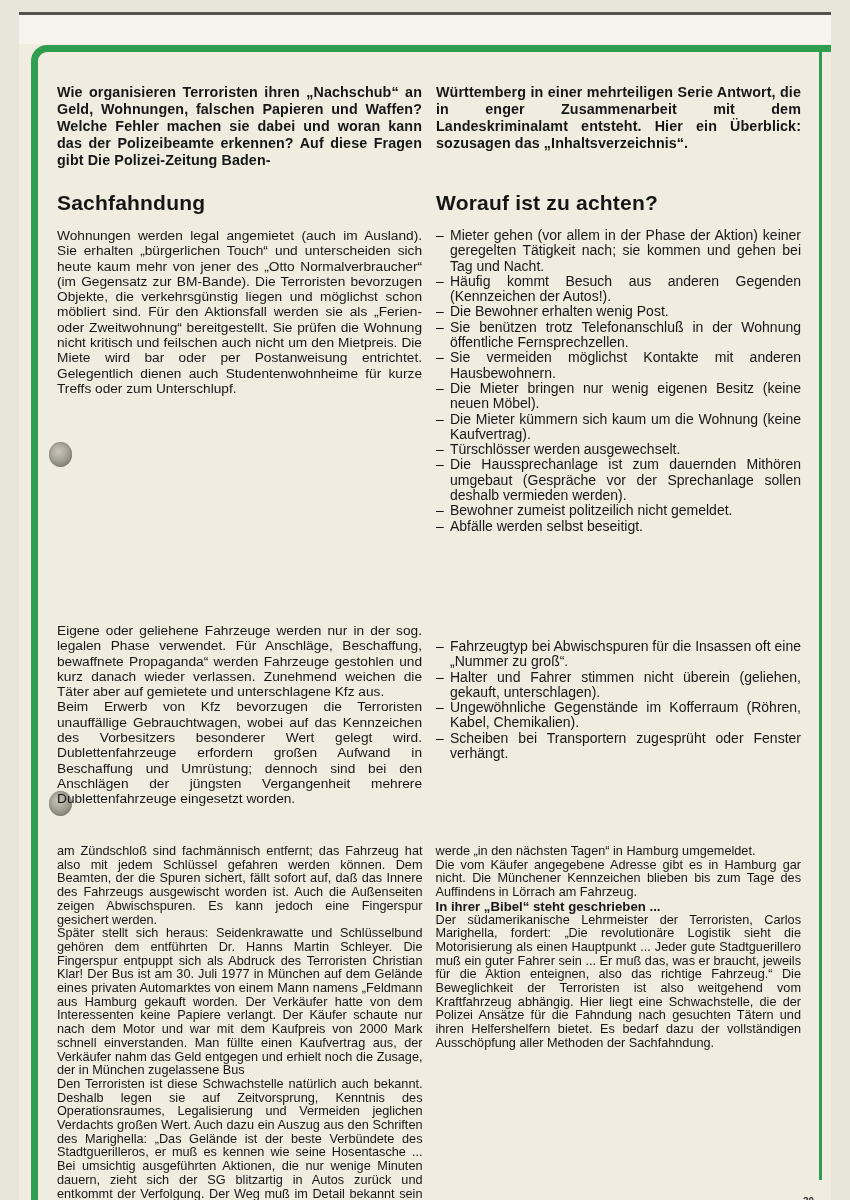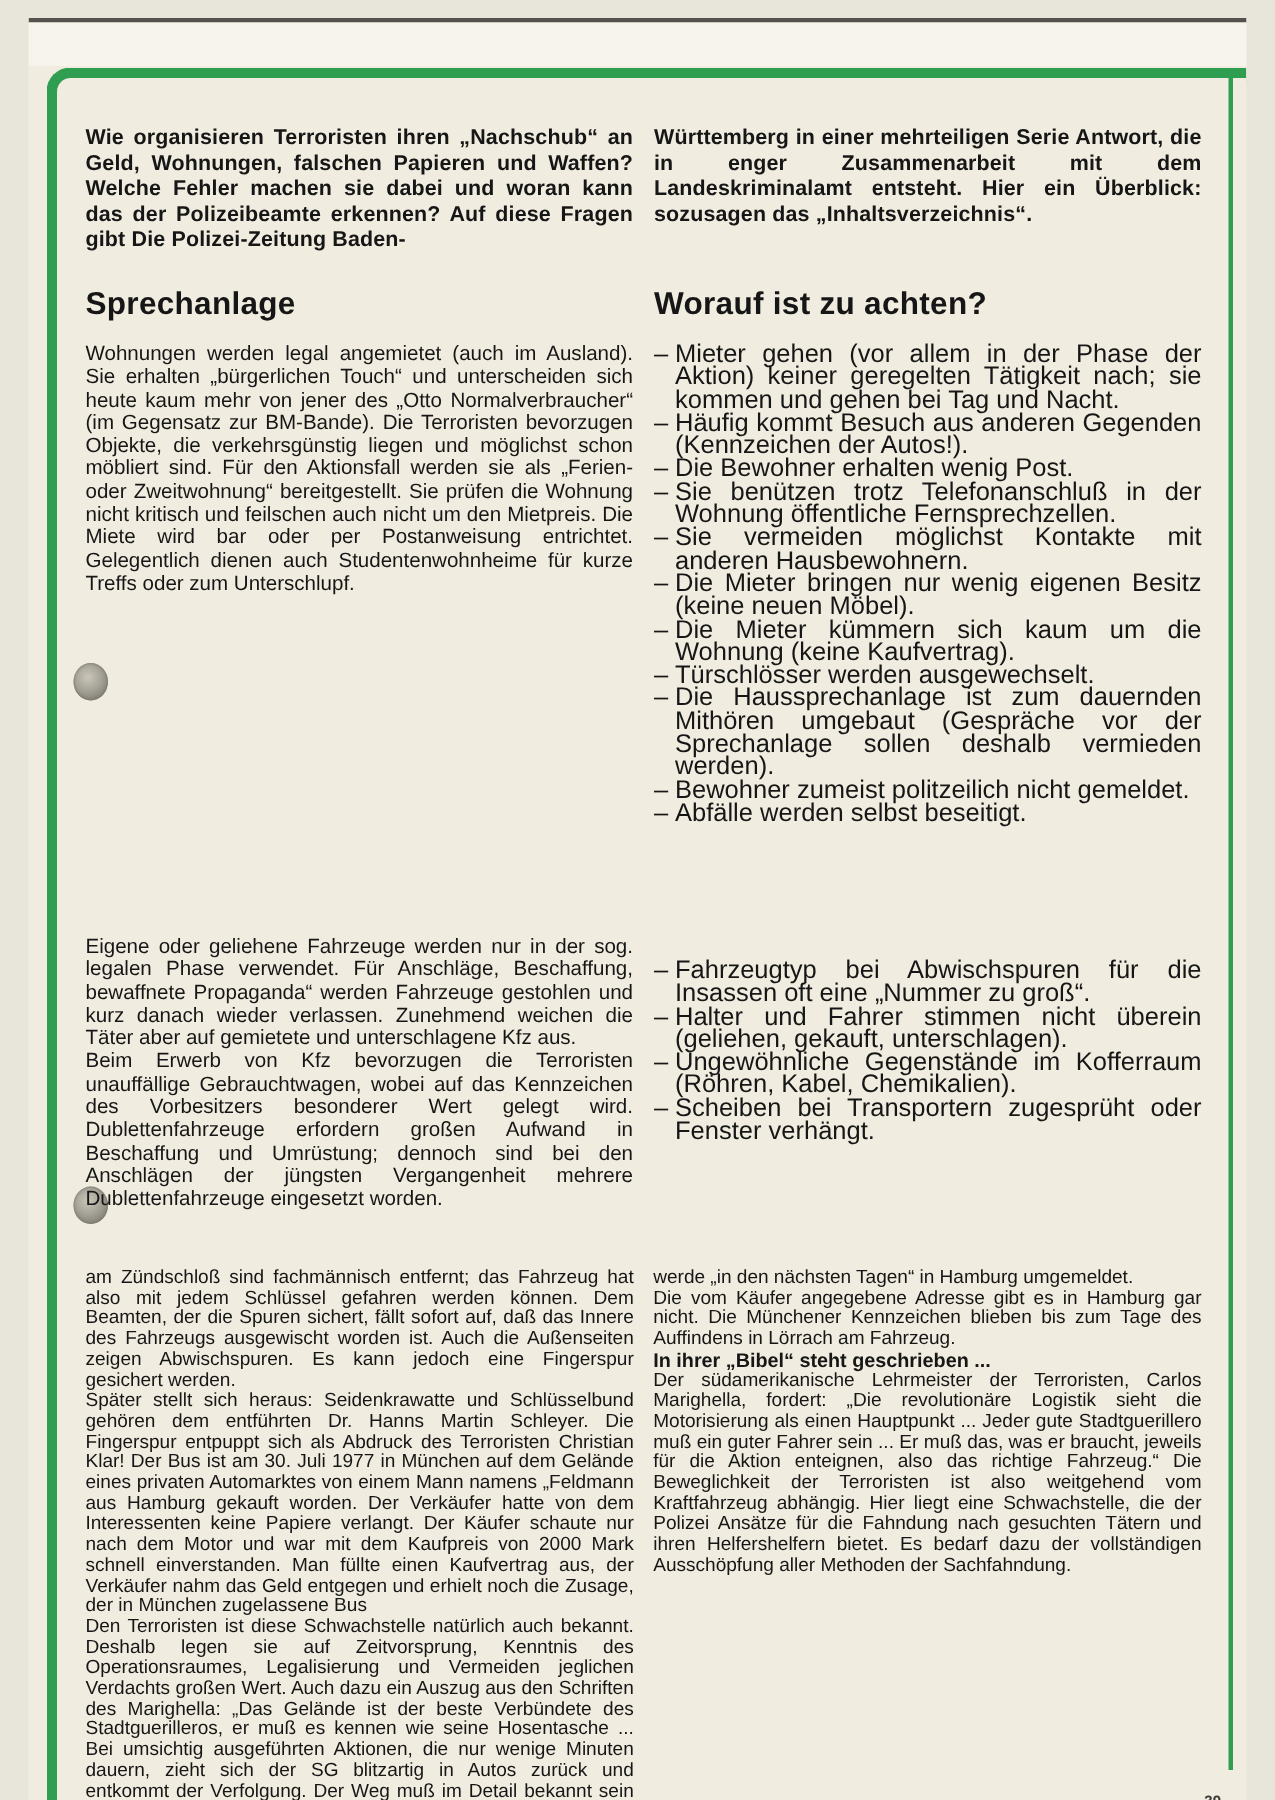--- a/index.html
+++ b/index.html
@@ -43,21 +43,21 @@
     font-weight:bold;font-size:14.3px;line-height:17px;text-align:justify;
     letter-spacing:.1px;
   }
 
   .main-grid{position:relative;margin-top:22px;height:588px;}
   .row1{display:grid;grid-template-columns:1fr 1fr;column-gap:14px;}
   h2.sec-heading{font-size:21px;font-weight:bold;letter-spacing:.2px;margin-bottom:13px;}
   .body-text{font-size:13.7px;line-height:15.3px;text-align:justify;}
   .body-text p{margin:0;}
   .dash-list .dash-item{
-    position:relative;padding-left:14px;font-size:17px;line-height:15.3px;text-align:justify;
+    position:relative;padding-left:14px;font-size:14px;line-height:15.3px;text-align:justify;
   }
   .dash-item::before{content:"–";position:absolute;left:0;top:0;}
   .row2-left{position:absolute;top:432px;left:0;width:calc(50% - 7px);}
   .row2-right{position:absolute;top:448px;right:0;width:calc(50% - 7px);}
 
   .bottom-section{
     position:absolute;left:38px;right:30px;top:833px;
     display:grid;grid-template-columns:1fr 1fr;column-gap:13px;
   }
   .bcol{font-size:12.7px;line-height:13.7px;text-align:justify;}
@@ -82,21 +82,21 @@
 
   <div class="content">
     <div class="intro-grid">
       <p class="intro-col">Wie organisieren Terroristen ihren „Nachschub“ an Geld, Wohnungen, falschen Papieren und Waffen? Welche Fehler machen sie dabei und woran kann das der Polizeibeamte erkennen? Auf diese Fragen gibt Die Polizei-Zeitung Baden-</p>
       <p class="intro-col">Württemberg in einer mehrteiligen Serie Antwort, die in enger Zusammenarbeit mit dem Landeskriminalamt entsteht. Hier ein Überblick: sozusagen das „Inhaltsverzeichnis“.</p>
     </div>
 
     <div class="main-grid">
       <div class="row1">
         <div class="col">
-          <h2 class="sec-heading">Sprechanlage</h2>
+          <h2 class="sec-heading">Sachfahndung</h2>
           <div class="body-text">
             <p>Wohnungen werden legal angemietet (auch im Ausland). Sie erhalten „bürgerlichen Touch“ und unterscheiden sich heute kaum mehr von jener des „Otto Normalverbraucher“ (im Gegensatz zur BM-Bande). Die Terroristen bevorzugen Objekte, die verkehrsgünstig liegen und möglichst schon möbliert sind. Für den Aktionsfall werden sie als „Ferien- oder Zweitwohnung“ bereitgestellt. Sie prüfen die Wohnung nicht kritisch und feilschen auch nicht um den Mietpreis. Die Miete wird bar oder per Postanweisung entrichtet. Gelegentlich dienen auch Studentenwohnheime für kurze Treffs oder zum Unterschlupf.</p>
           </div>
         </div>
         <div class="col">
           <h2 class="sec-heading">Worauf ist zu achten?</h2>
           <div class="dash-list">
 
           <p class="dash-item">Mieter gehen (vor allem in der Phase der Aktion) keiner geregelten Tätigkeit nach; sie kommen und gehen bei Tag und Nacht.</p>
               <p class="dash-item">Häufig kommt Besuch aus anderen Gegenden (Kennzeichen der Autos!).</p>

